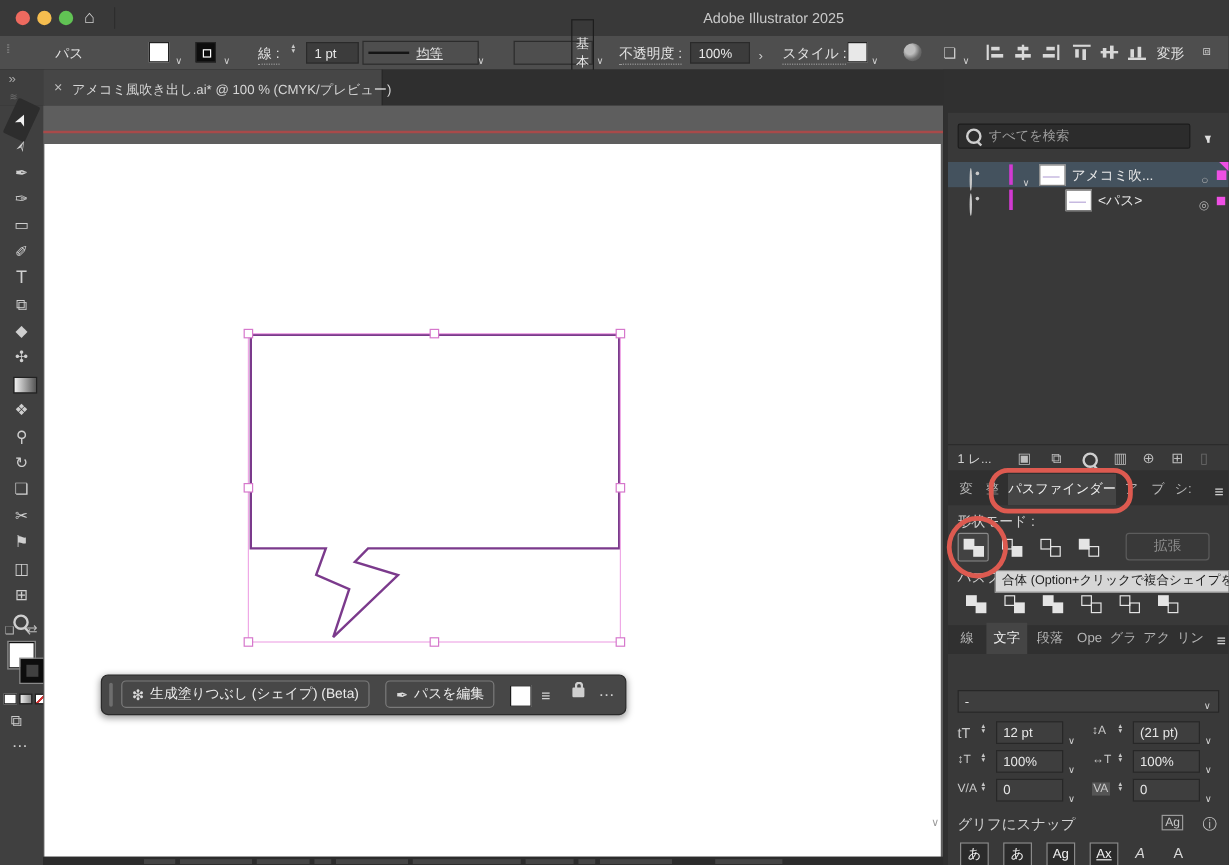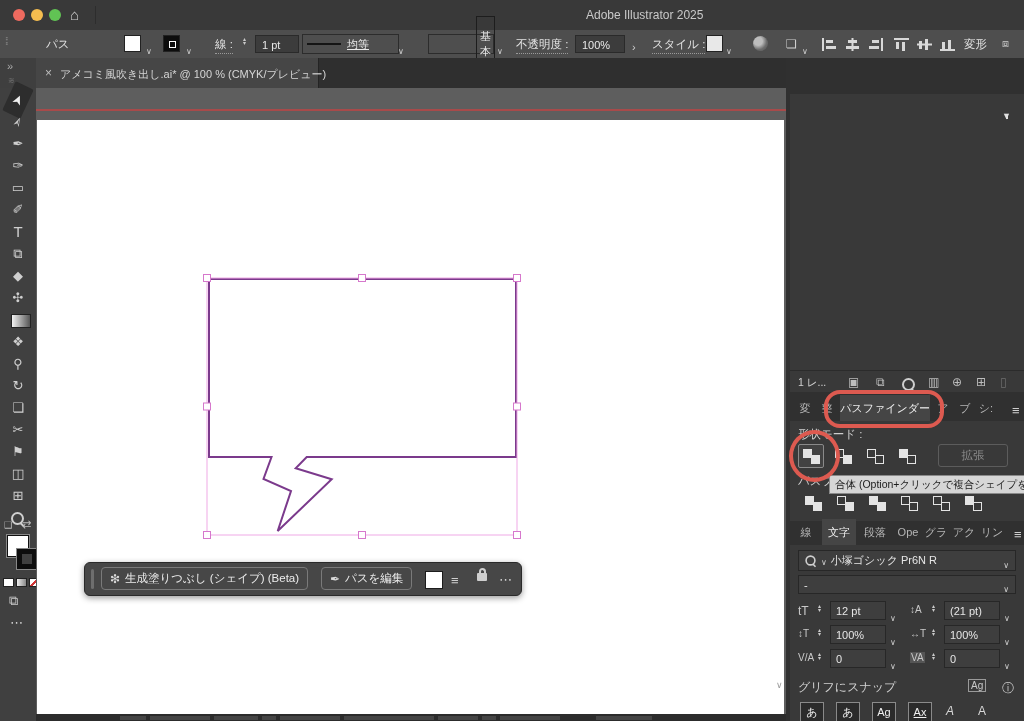--- a/index.html
+++ b/index.html
@@ -288,23 +288,45 @@
     <span class="abs tbsw" style="left:340px;"></span>
     <span class="abs menu" style="left:366px;top:8px;font-size:15px;"></span>
     <span class="abs lock" style="left:392px;"></span>
     <span class="abs dots3" style="left:414px;top:7px;"></span>
   </div>
 
   <div class="abs rightcol">
 
 
     <div class="abs section" style="left:4px;top:36px;width:234px;height:298px;">
+      <div class="abs searchbox" style="left:8px;top:9px;width:194px;height:21px;">
+        <span class="lens" style="position:relative;display:inline-block;"></span>
+        <span>すべてを検索</span>
+      </div>
       <span class="abs funnel" style="left:212px;top:11px;width:14px;height:14px;"></span>
 
-
+      <div class="abs lrow sel" style="top:41px;">
+        <span class="abs eye" style="left:18px;top:6px;"></span>
+        <span class="abs lbar" style="left:51px;"></span>
+        <span class="abs chev" style="left:62px;top:7px;"></span>
+        <span class="abs lthumb" style="left:76px;"></span>
+        <span class="abs lname txt" style="left:103px;">アメコミ吹...</span>
+        <span class="abs tgt" style="left:211px;top:5px;"></span>
+        <span class="abs psq" style="left:224px;top:7px;width:8px;height:8px;"></span>
+        <span class="abs corner" style="left:226px;top:0;"></span>
+      </div>
+
+      <div class="abs lrow" style="top:62px;">
+        <span class="abs eye" style="left:18px;top:6px;"></span>
+        <span class="abs lbar" style="left:51px;"></span>
+        <span class="abs lthumb" style="left:98px;"></span>
+        <span class="abs lname txt" style="left:125px;">&lt;パス&gt;</span>
+        <span class="abs tgt2" style="left:209px;top:5px;"></span>
+        <span class="abs psq" style="left:224px;top:8px;width:7px;height:7px;"></span>
+      </div>
 
       <div class="abs" style="left:0;top:276px;width:234px;height:22px;border-top:1px solid #2b2b2b;">
         <span class="abs label" style="left:8px;top:5px;font-size:10.5px;">1 レ...</span>
         <span class="abs footico" style="left:58px;">▣</span>
         <span class="abs footico" style="left:86px;">⧉</span>
         <span class="abs" style="left:112px;top:6px;"><span class="lens" style="position:relative;display:inline-block;"></span></span>
         <span class="abs footico" style="left:138px;">▥</span>
         <span class="abs footico" style="left:162px;">⊕</span>
         <span class="abs footico" style="left:186px;">⊞</span>
         <span class="abs footico" style="left:210px;color:#6e6e6e;">▯</span>
@@ -364,26 +386,20 @@
       <span class="abs ptab active" style="left:32px;width:34px;">文字</span>
       <span class="abs ptab" style="left:70px;width:30px;">段落</span>
       <span class="abs ptab" style="left:104px;width:28px;">Ope</span>
       <span class="abs ptab" style="left:134px;width:24px;">グラ</span>
       <span class="abs ptab" style="left:162px;width:24px;">アク</span>
       <span class="abs ptab" style="left:190px;width:24px;">リン</span>
       <span class="abs menu" style="left:224px;top:6px;"></span>
     </div>
 
     <div class="abs section" style="left:4px;top:487px;width:234px;height:176px;">
-      <div class="abs ffield" style="left:8px;top:5px;width:218px;height:21px;">
-        <span class="lens" style="position:relative;display:inline-block;transform:scale(.8);"></span>
-        <span class="chev" style="position:relative;top:0;"></span>
-        <span>小塚ゴシック Pr6N R</span>
-        <span class="chev" style="position:absolute;right:6px;top:7px;"></span>
-      </div>
       <div class="abs ffield" style="left:8px;top:30px;width:218px;height:19px;">
         <span>-</span>
         <span class="chev" style="position:absolute;right:6px;top:6px;"></span>
       </div>
 
       <span class="abs cicon" style="left:8px;top:59px;font-size:12px;">tT</span>
       <span class="abs stepper" style="left:28px;top:59px;"></span>
       <div class="abs ffield" style="left:40px;top:56px;width:56px;height:19px;">
           <span>12 pt</span>
         </div>

